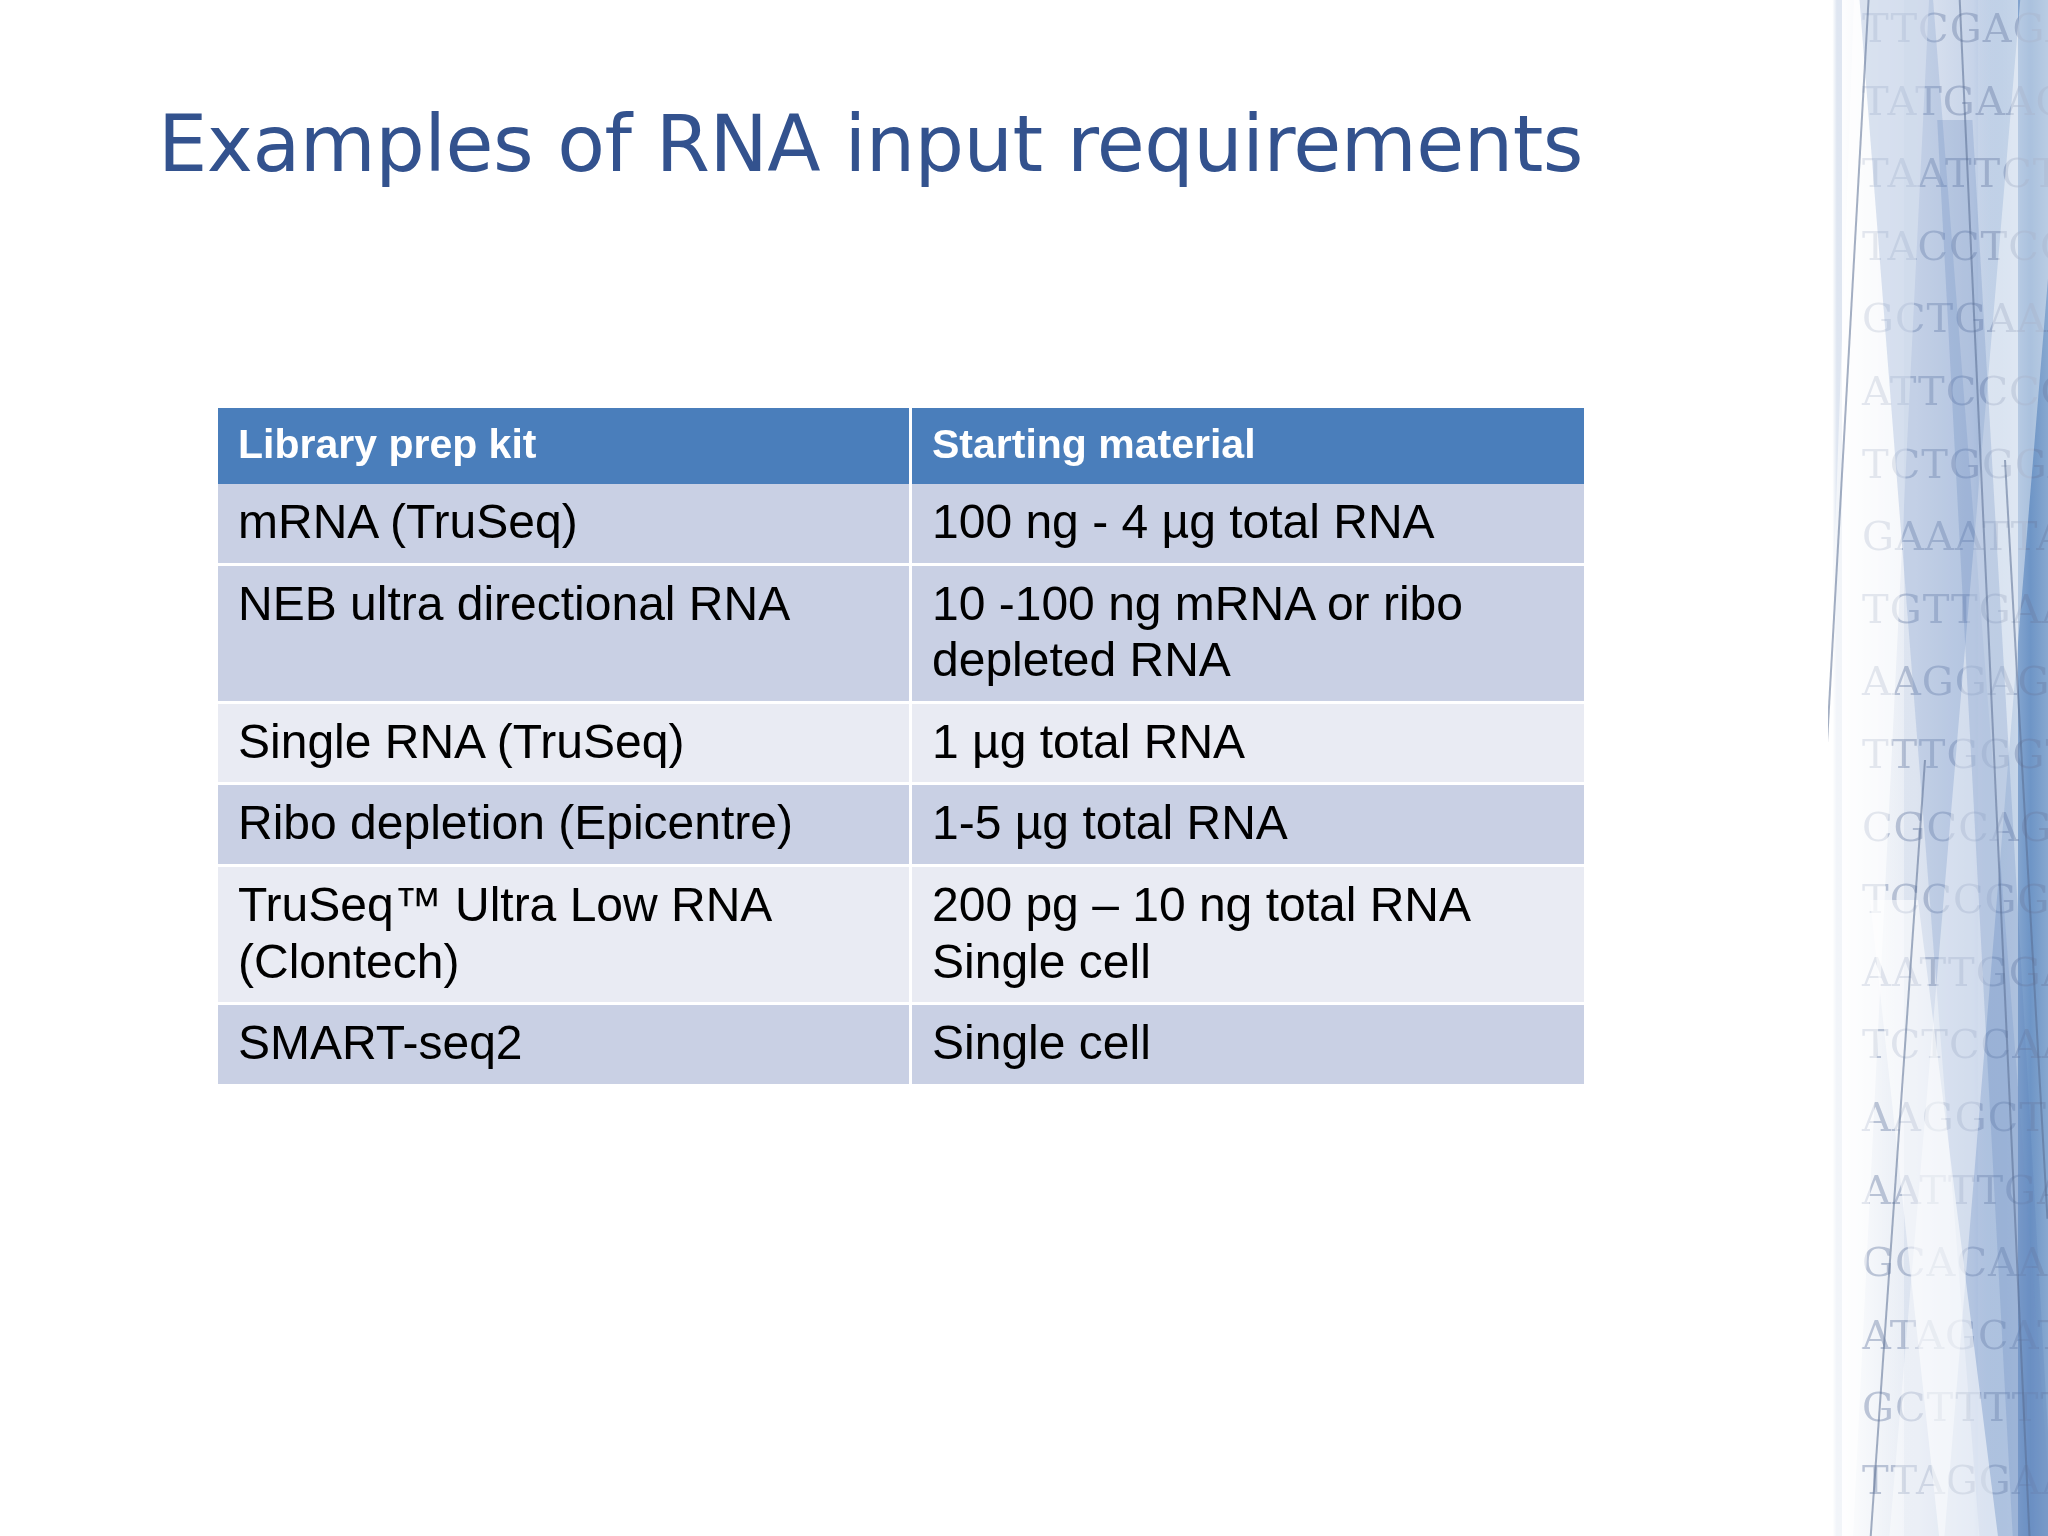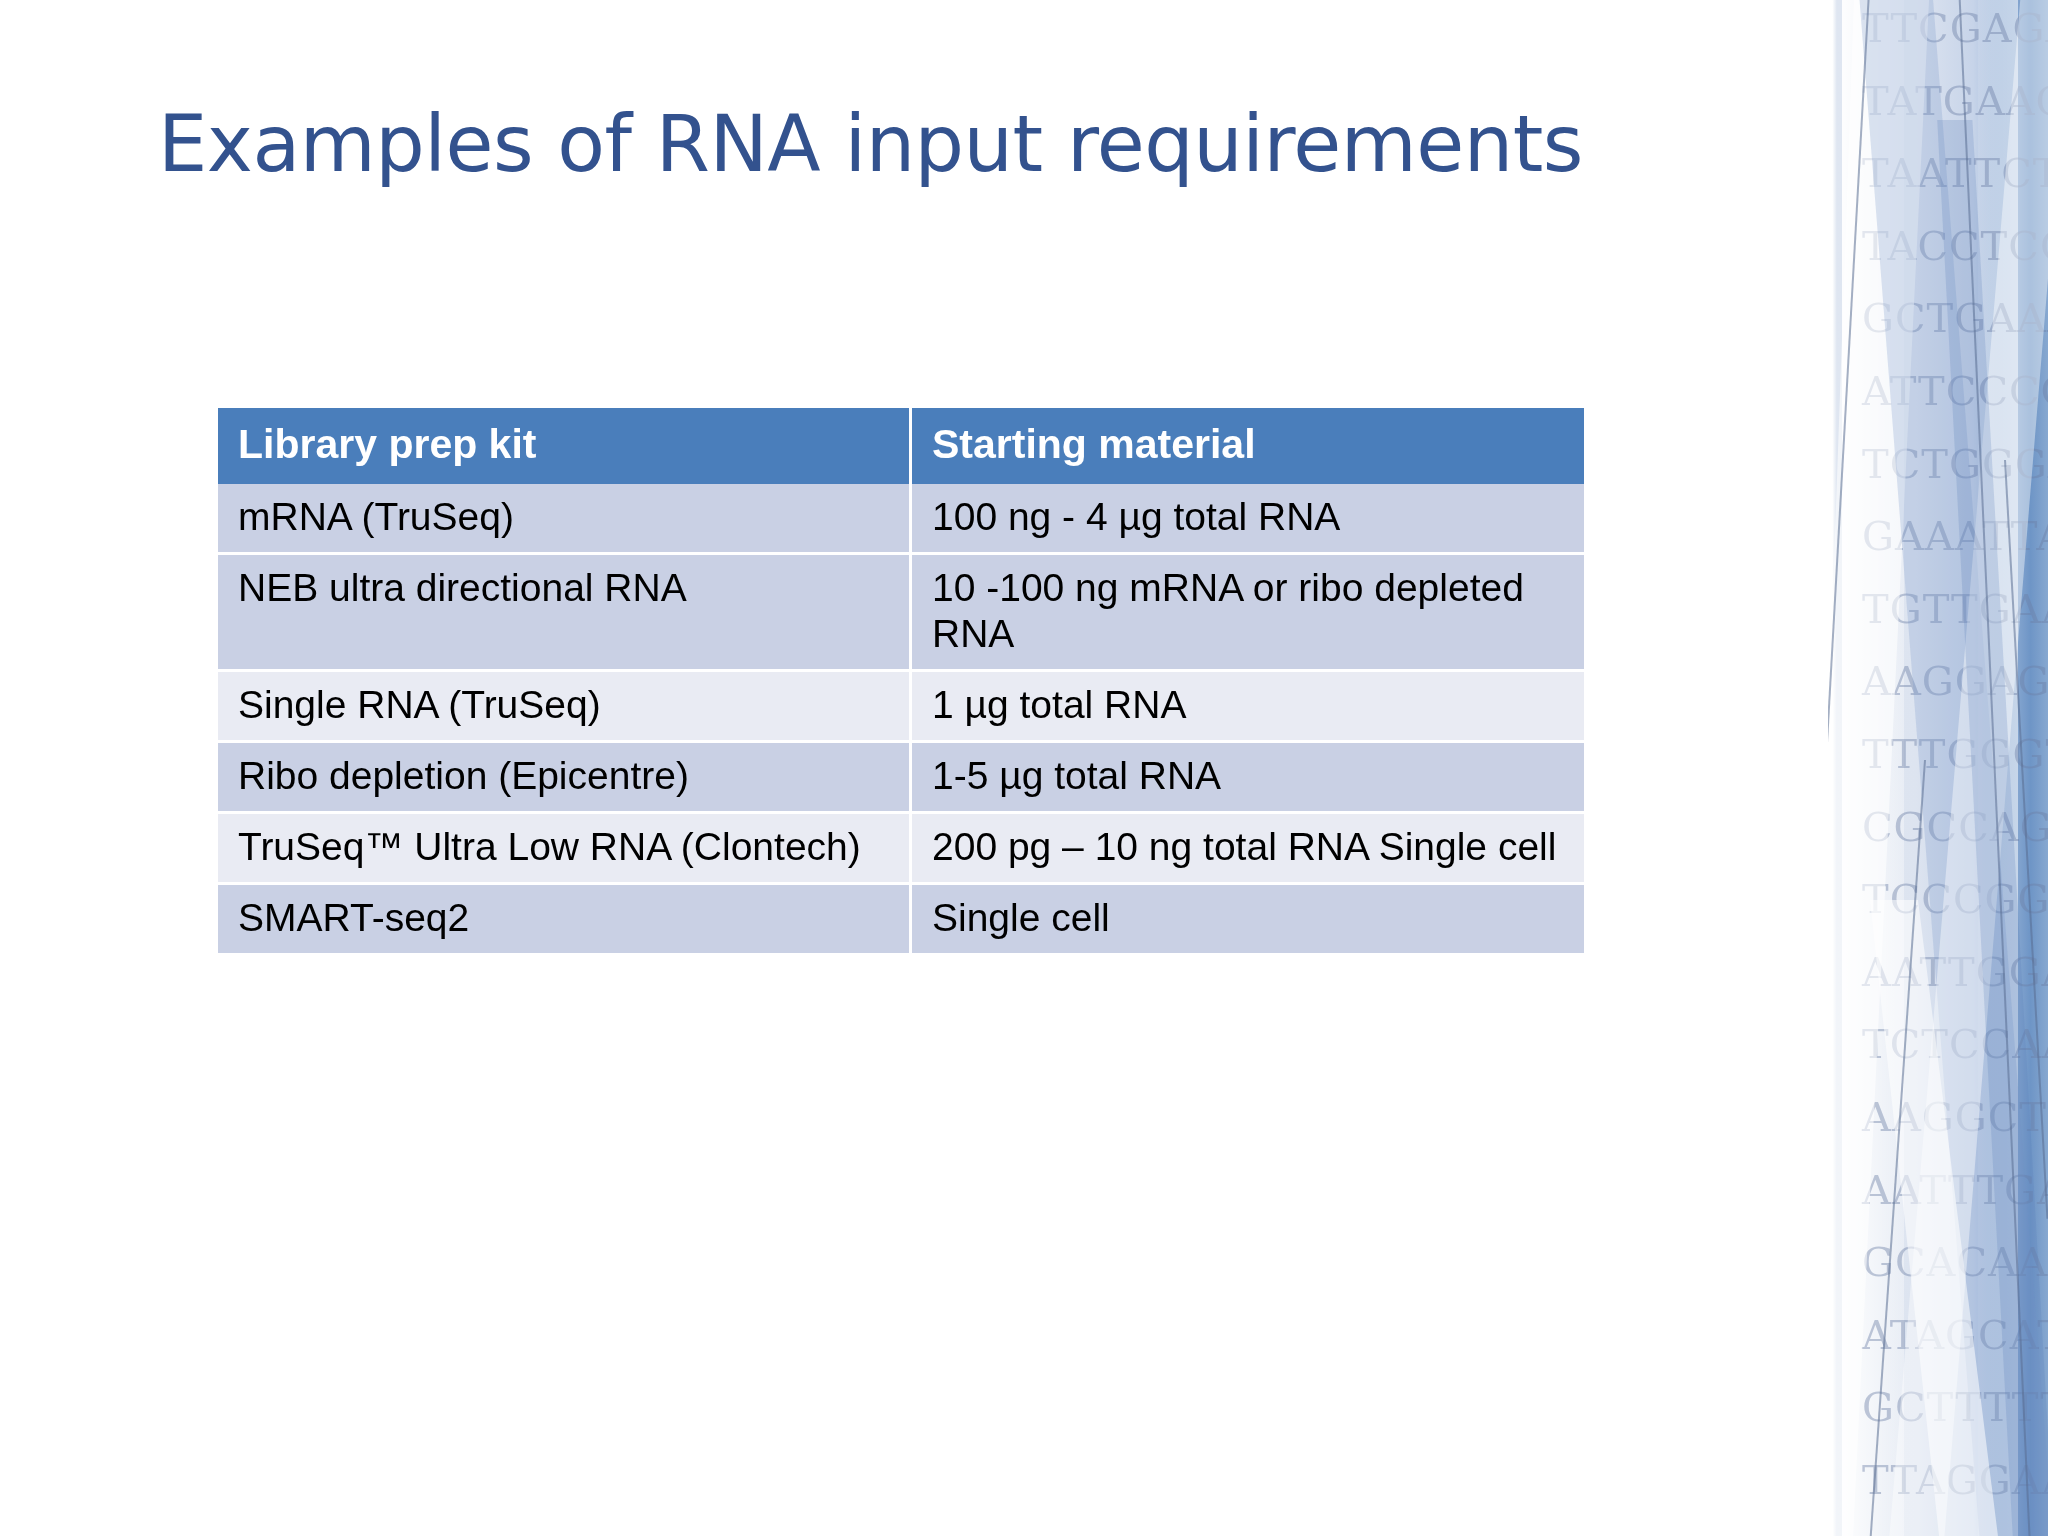--- a/index.html
+++ b/index.html
@@ -60,21 +60,21 @@
     text-align: left;
     padding: 14px 20px 16px 20px;
     vertical-align: middle;
     border-right: 3px solid #ffffff;
     line-height: 1.12;
   }
   #prep-table th:last-child { border-right: none; }
 
   #prep-table td {
     font-family: "Liberation Sans", sans-serif;
-    font-size: 39px;
+    font-size: 48px;
     font-weight: 400;
     color: #000000;
     text-align: left;
     padding: 10px 20px 12px 20px;
     vertical-align: top;
     border-right: 3px solid #ffffff;
     border-bottom: 3px solid #ffffff;
     line-height: 1.18;
   }
   #prep-table td:last-child { border-right: none; }

